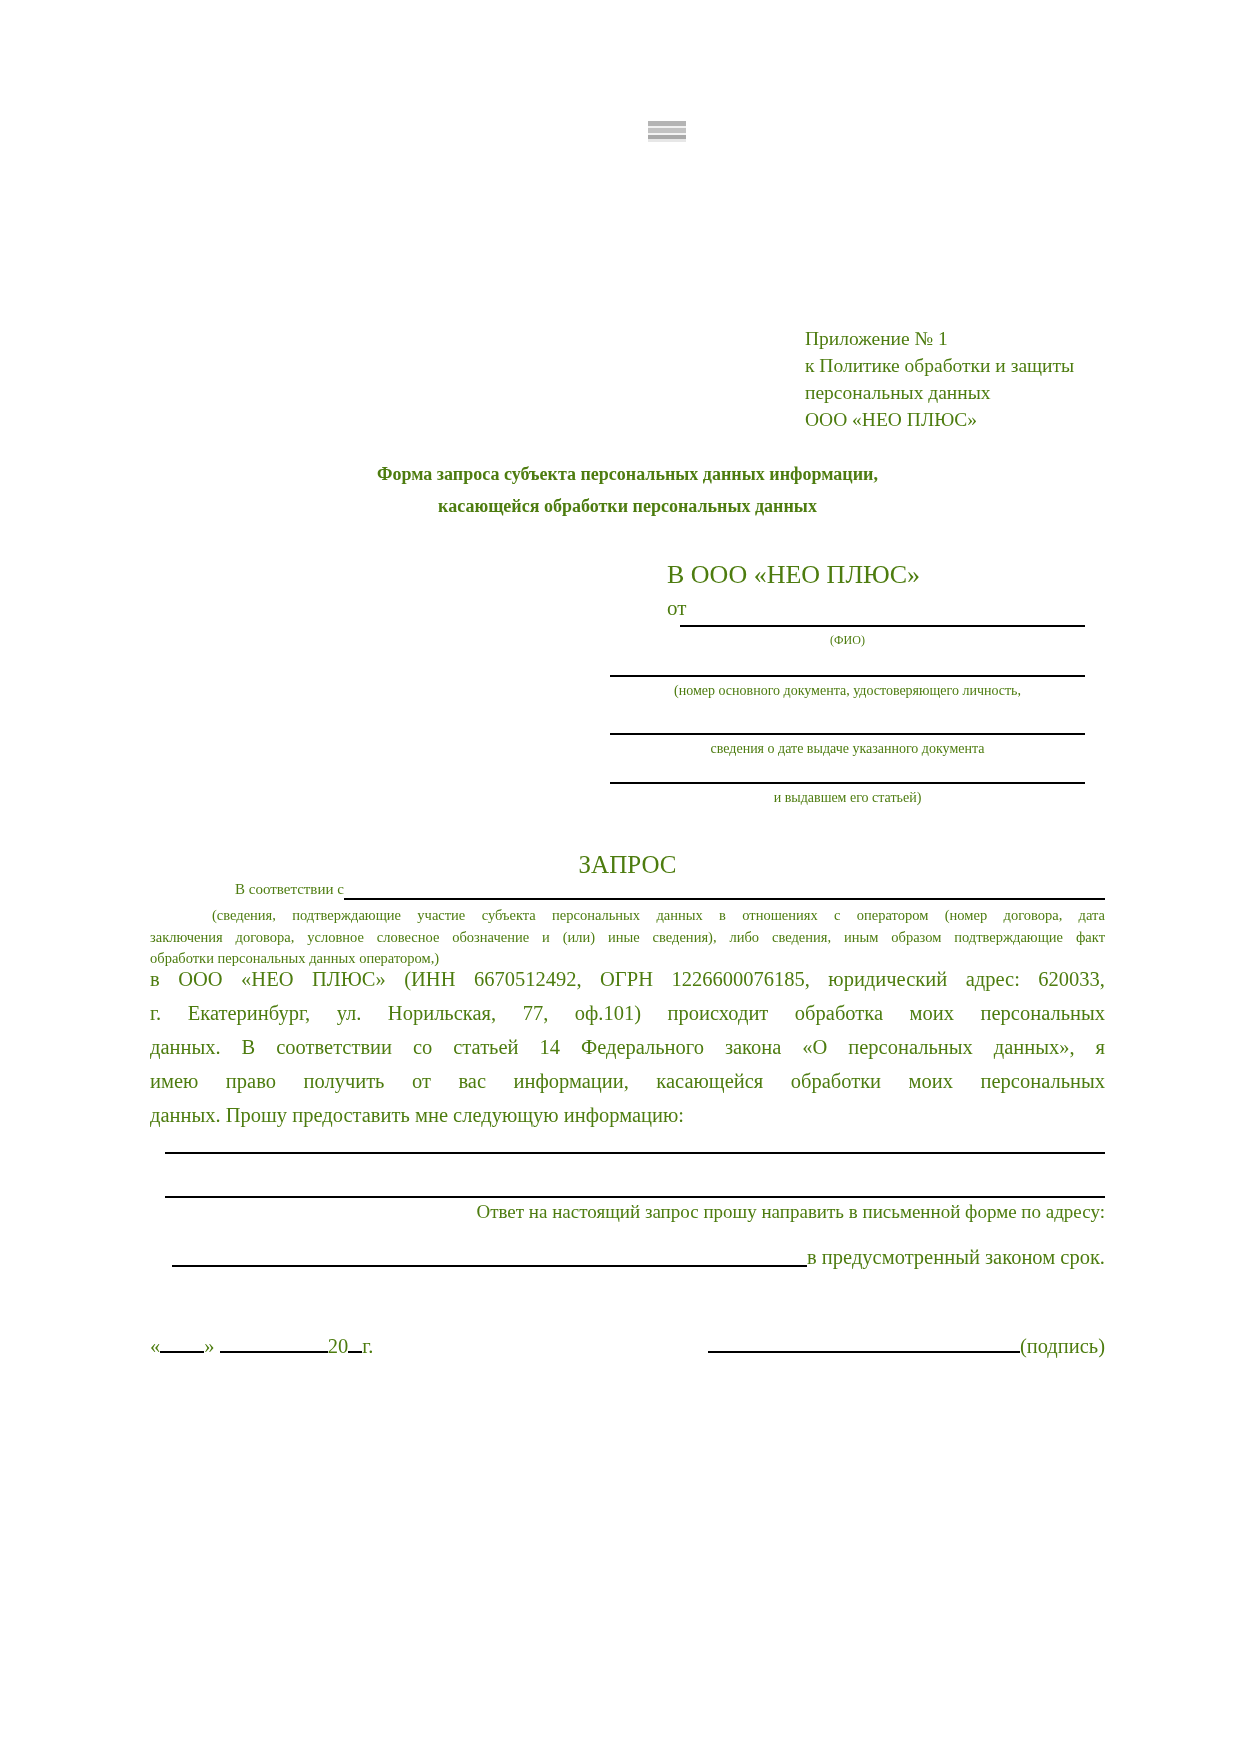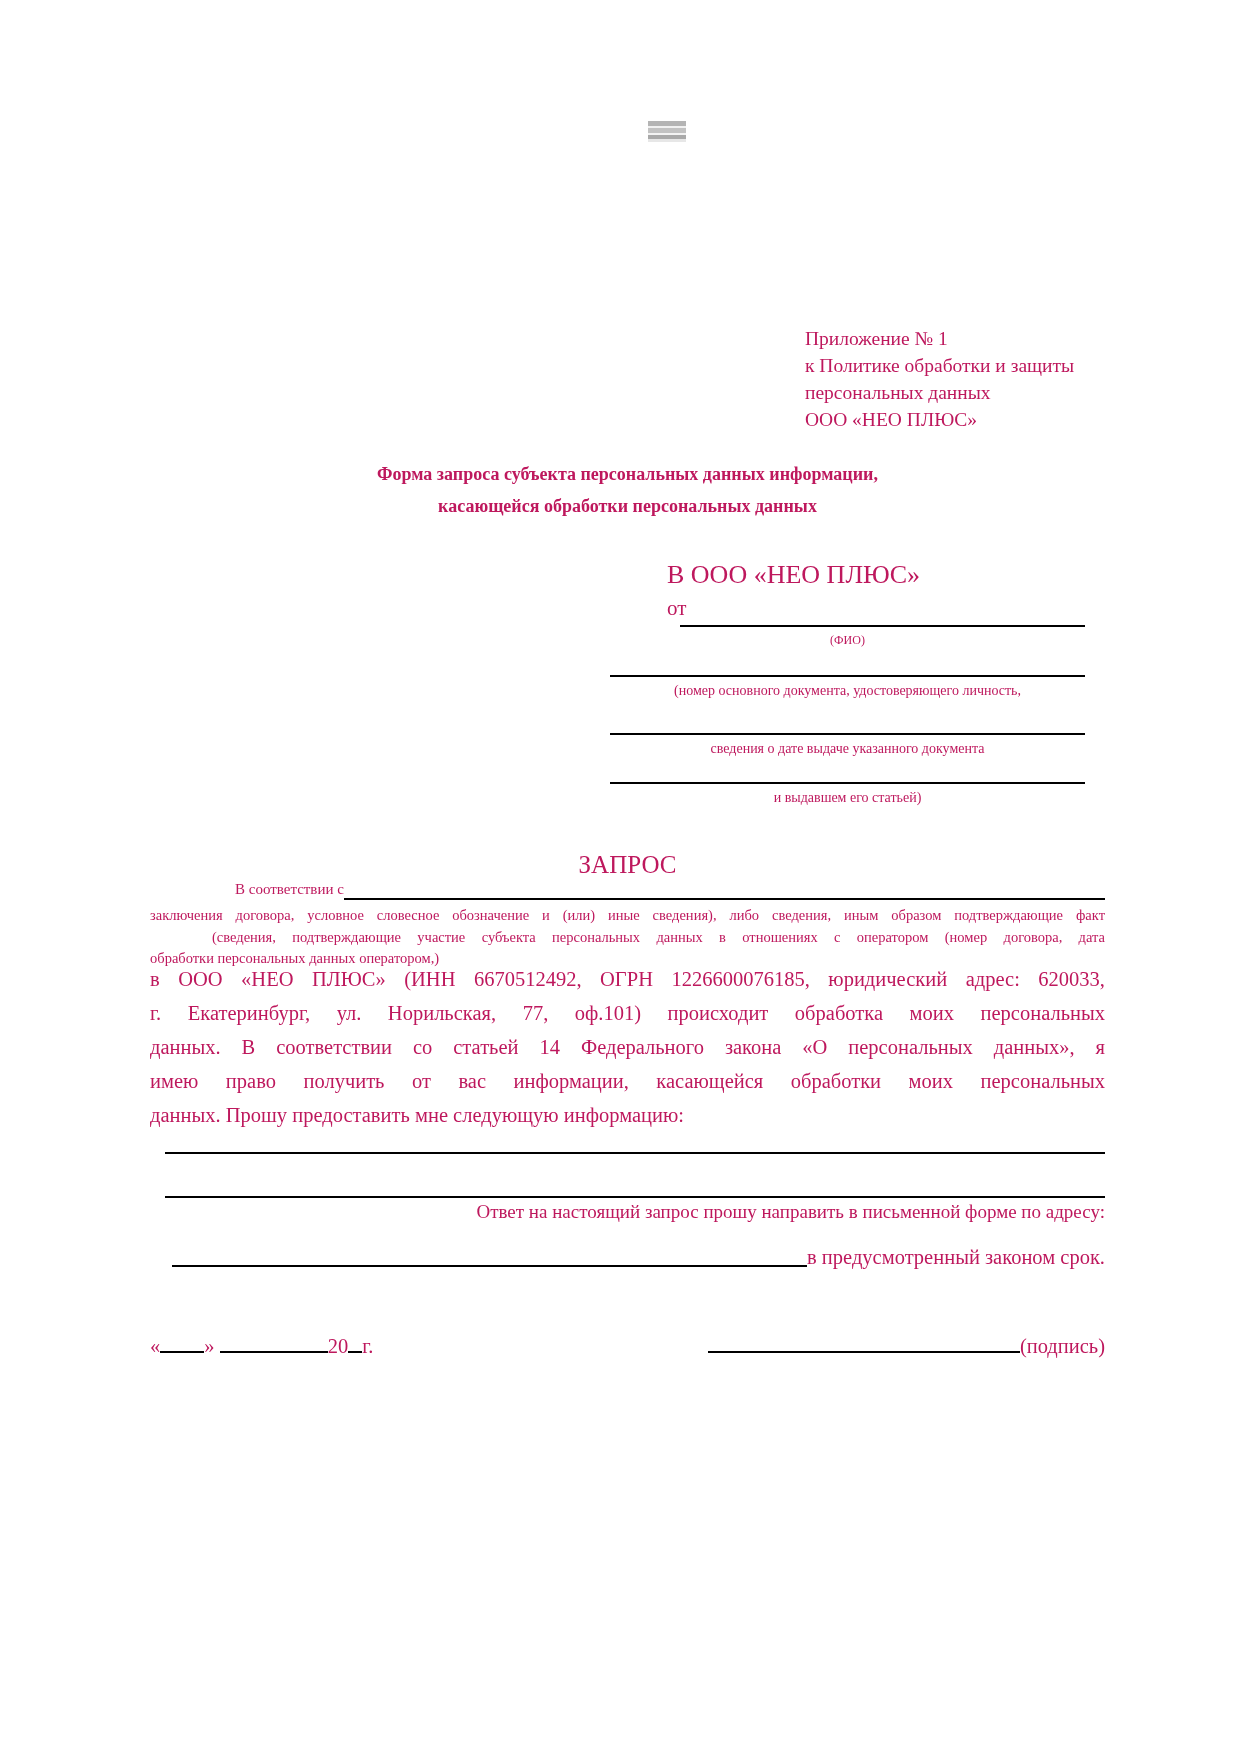--- a/index.html
+++ b/index.html
@@ -2,21 +2,21 @@
 <html lang="ru"><head>
 <meta charset="utf-8">
 <style>
   html,body{margin:0;padding:0;background:#fff;}
   .page{
     position:relative;
     width:1242px;
     height:1755px;
     background:#ffffff;
     font-family:"Liberation Serif","DejaVu Serif",serif;
-    color:#be185d;
+    color:#4d7c0f;
     overflow:hidden;
   }
   .abs{position:absolute;}
   
   .img-ph{
     left:648px; top:120px; width:38px; height:22px;
     background:linear-gradient(180deg,
       #ffffff 0 1px, #b4b4b4 1px 6px, #f1f1f1 6px 8px,
       #c2c2c2 8px 13px, #f3f3f3 13px 15px, #a9a9a9 15px 19px, #e7e7e7 19px 22px);
   }
@@ -89,22 +89,22 @@
   <div class="abs cap cap-sm" style="top:790px;">и выдавшем его статьей)</div>
 
   <div class="abs h-zapros">ЗАПРОС</div>
 
   <div class="abs accord">
     <span class="lead">В соответствии с</span>
     <span class="u-fill"></span>
   </div>
 
   <div class="abs footnote">
+    <div class="jline fn-indent">(сведения, подтверждающие участие субъекта персональных данных в отношениях с оператором (номер договора, дата</div>
     <div class="jline">заключения договора, условное словесное обозначение и (или) иные сведения), либо сведения, иным образом подтверждающие факт</div>
-    <div class="jline fn-indent">(сведения, подтверждающие участие субъекта персональных данных в отношениях с оператором (номер договора, дата</div>
     <div class="lastline">обработки персональных данных оператором,)</div>
   </div>
 
   <div class="abs bodytext">
     <div class="jline">в ООО «НЕО ПЛЮС» (ИНН 6670512492, ОГРН 1226600076185, юридический адрес: 620033,</div>
     <div class="jline">г. Екатеринбург, ул. Норильская, 77, оф.101) происходит обработка моих персональных</div>
     <div class="jline">данных. В соответствии со статьей 14 Федерального закона «О персональных данных», я</div>
     <div class="jline">имею право получить от вас информации, касающейся обработки моих персональных</div>
     <div class="lastline">данных. Прошу предоставить мне следующую информацию:</div>
   </div>

